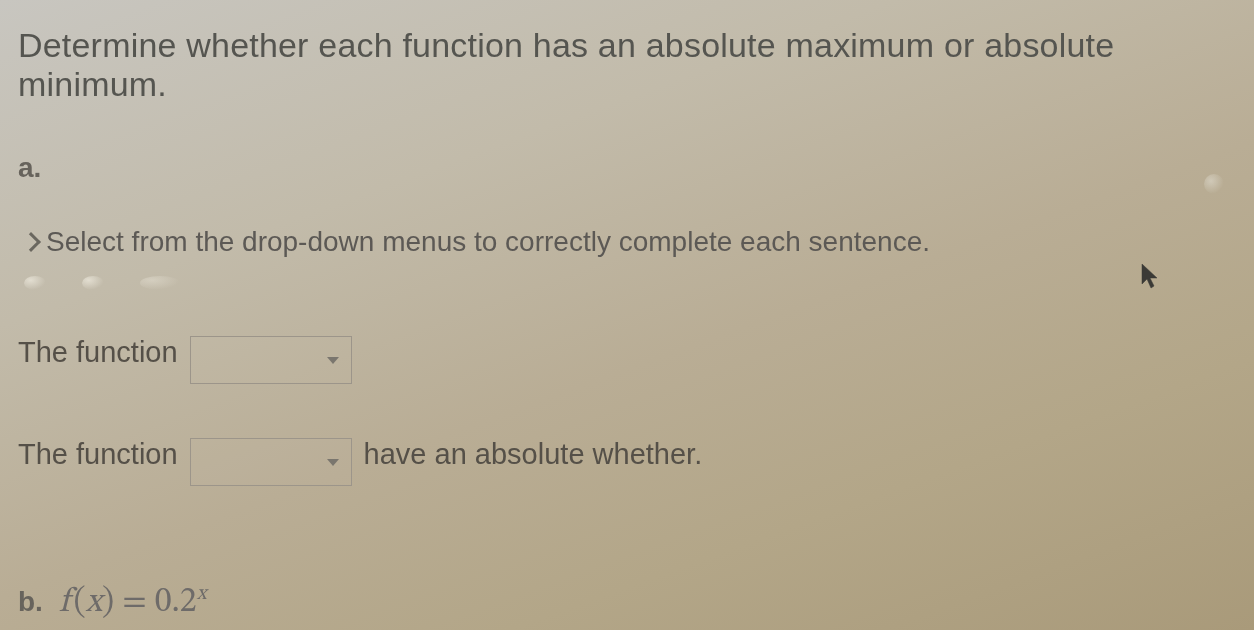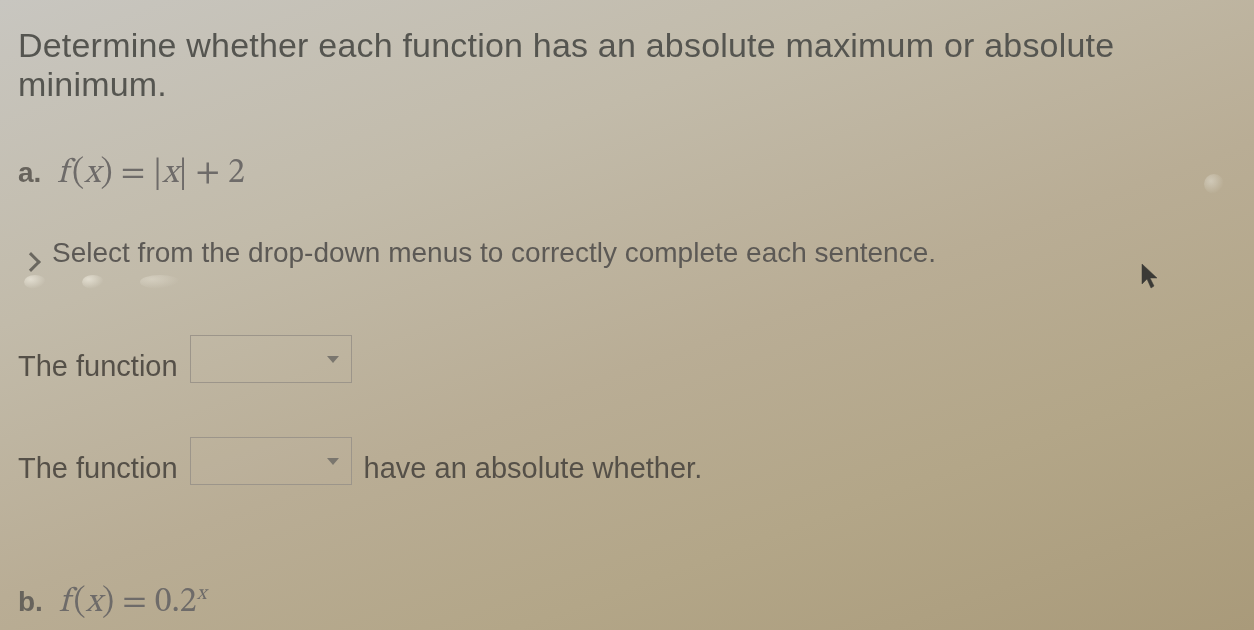--- a/index.html
+++ b/index.html
@@ -35,25 +35,25 @@
     margin-right: 6px;
   }
   .math {
     font-family: "Cambria Math", "STIX Two Math", Georgia, serif;
     font-size: 34px;
     color: #6e6b69;
   }
   .math .it { font-style: italic; }
   .instruction-row {
     display: flex;
-    align-items: flex-end;
-    gap: 14px;
+    align-items: center;
+    gap: 8px;
     font-size: 28px;
     color: #5c5955;
-    margin-bottom: 6px;
+    margin-bottom: 18px;
   }
   .chevron {
     width: 14px; height: 14px;
     border-top: 3px solid #6a675f;
     border-right: 3px solid #6a675f;
     transform: rotate(45deg);
     margin-left: 6px;
     flex: 0 0 auto;
   }
   .glare-row {
@@ -63,21 +63,21 @@
     margin-bottom: 46px;
   }
   .glare {
     width: 22px; height: 14px;
     border-radius: 50%;
     background: radial-gradient(ellipse at 30% 30%, #f0ece0 0%, rgba(240,236,224,0) 70%);
     opacity: 0.7;
   }
   .sentence-row {
     display: flex;
-    align-items: flex-end;
+    align-items: flex-start;
     gap: 12px;
     font-size: 29px;
     color: #555048;
     margin-bottom: 54px;
   }
   .dropdown {
     display: inline-flex;
     align-items: center;
     justify-content: flex-end;
     width: 162px;
@@ -118,21 +118,20 @@
     opacity: 0.5;
   }
 </style>
 </head>
 <body>
 
 <div class="prompt">Determine whether each function has an absolute maximum or absolute minimum.</div>
 
 <div class="part-row">
   <span class="part-label">a.</span>
-  <span class="math"><span class="it">f</span> (<span class="it">x</span>) = |<span class="it">x</span>| + 2</span>
 </div>
 
 <div class="instruction-row">
   <span class="chevron"></span>
   <span>Select from the drop-down menus to correctly complete each sentence.</span>
 </div>
 
 <div class="glare-row">
   <div class="glare"></div>
   <div class="glare"></div>

